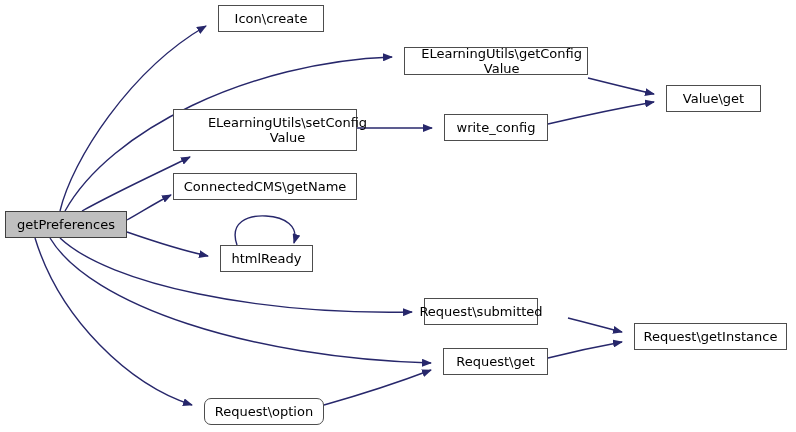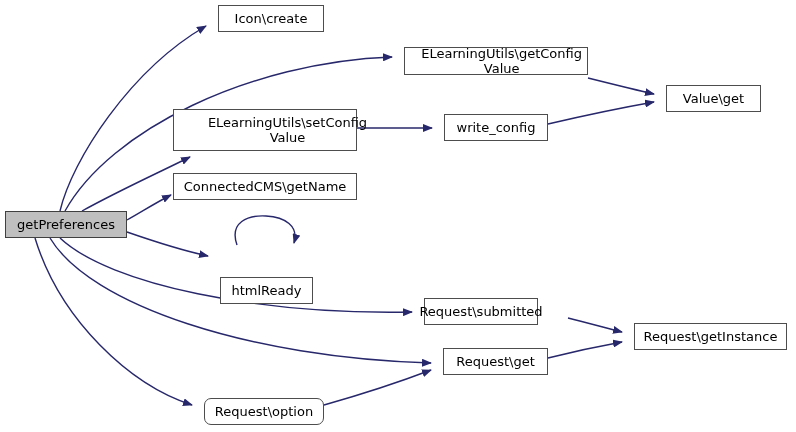--- a/index.html
+++ b/index.html
@@ -79,20 +79,20 @@
   <div id="nodes-group">
       <div class="graph-node highlight" style="left: 5px; top: 211px; width: 122px; height: 27px;"><span class="node-label">getPreferences</span></div>
       <div class="graph-node" style="left: 218px; top: 5px; width: 106px; height: 27px;"><span class="node-label">Icon\create</span></div>
       <div class="graph-node" style="left: 404px; top: 47px; width: 184px; height: 28px; justify-content: flex-end;"><span class="node-label">ELearningUtils\getConfig
 Value</span></div>
       <div class="graph-node" style="left: 666px; top: 85px; width: 95px; height: 27px;"><span class="node-label">Value\get</span></div>
       <div class="graph-node" style="left: 173px; top: 109px; width: 184px; height: 42px; padding-left: 45px;"><span class="node-label">ELearningUtils\setConfig
 Value</span></div>
       <div class="graph-node" style="left: 444px; top: 114px; width: 104px; height: 27px;"><span class="node-label">write_config</span></div>
       <div class="graph-node" style="left: 173px; top: 173px; width: 184px; height: 27px;"><span class="node-label">ConnectedCMS\getName</span></div>
-      <div class="graph-node" style="left: 220px; top: 245px; width: 93px; height: 27px; margin-top: 32px;"><span class="node-label">htmlReady</span></div>
+      <div class="graph-node" style="left: 220px; top: 245px; width: 93px; height: 27px;"><span class="node-label">htmlReady</span></div>
       <div class="graph-node" style="left: 424px; top: 298px; width: 114px; height: 27px;"><span class="node-label">Request\submitted</span></div>
       <div class="graph-node" style="left: 443px; top: 348px; width: 105px; height: 27px;"><span class="node-label">Request\get</span></div>
       <div class="graph-node" style="left: 634px; top: 323px; width: 153px; height: 27px;"><span class="node-label">Request\getInstance</span></div>
       <div class="graph-node" style="left: 204px; top: 398px; width: 120px; height: 27px; border-radius: 7px;"><span class="node-label">Request\option</span></div>
     </div>
 
 </div>
 
 </body></html>

